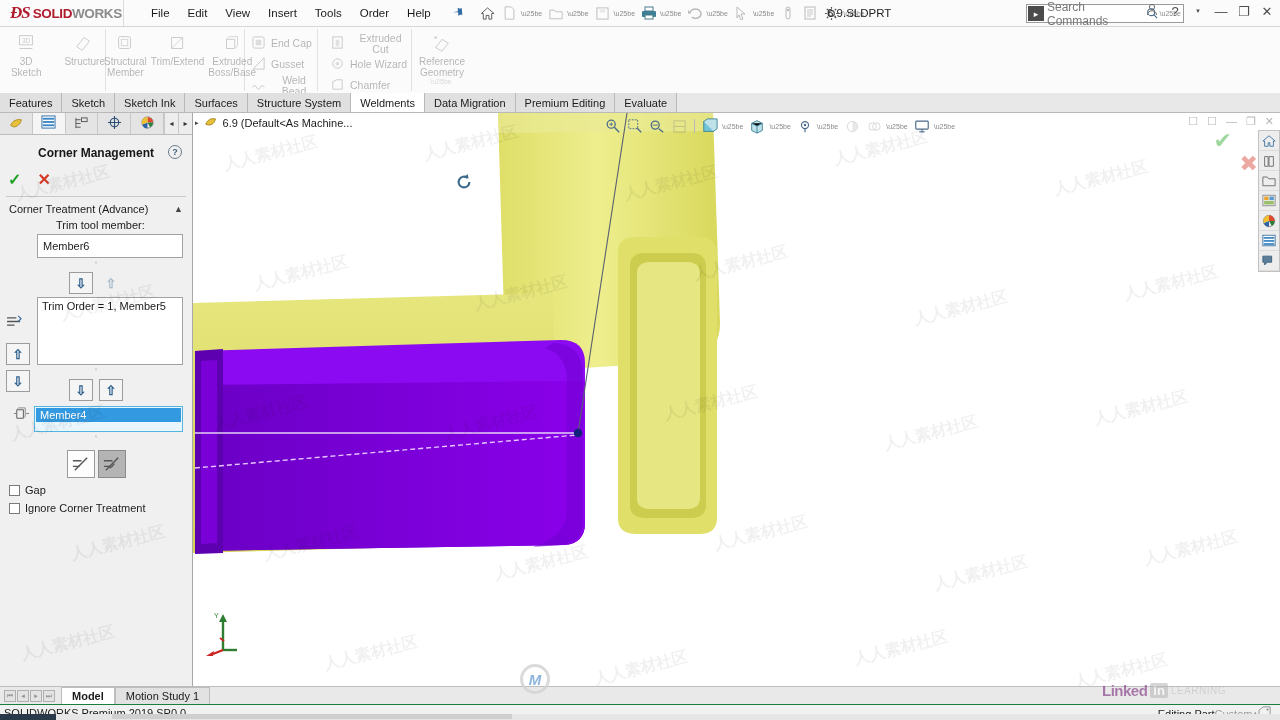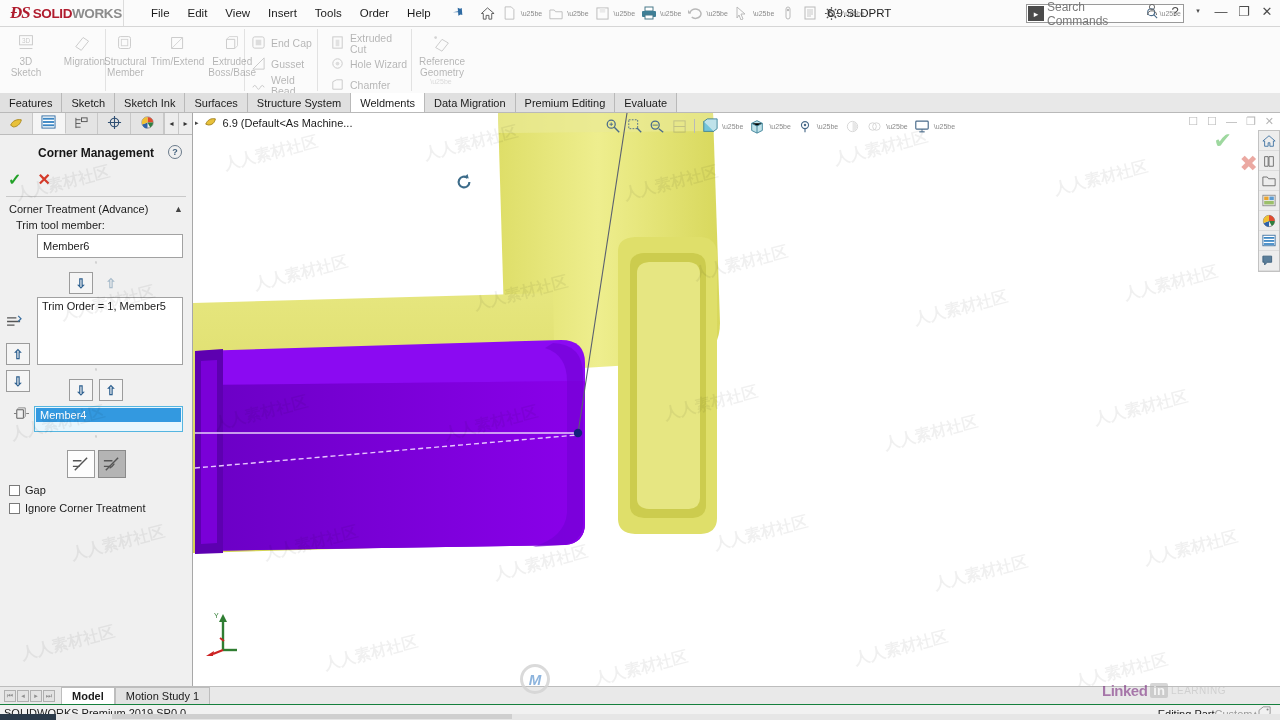--- a/index.html
+++ b/index.html
@@ -74,21 +74,21 @@
   .ribbon {
     position: absolute; left: 0; top: 27px; width: 1280px; height: 66px;
     background: #fbfbfb;
   }
   .rib-group { position: absolute; top: 2px; height: 62px; border-right: 1px solid #e2e2e2; }
   .rib-cmd {
     display: flex; flex-direction: column; align-items: center;
     width: 62px; opacity: 0.3; text-align: center;
   }
   .rib-ico { height: 27px; display: flex; align-items: center; justify-content: center; }
-  .rib-lbl { font-size: 10px; line-height: 11px; color: #111; }
+  .rib-lbl { font-size: 10px; line-height: 11px; color: #111; text-align: center; }
   .rib-small {
     display: flex; align-items: center; gap: 5px; opacity: 0.3; height: 21px;
   }
   .rib-small .rib-lbl { font-size: 10.5px; }
 
   
   .cmdtabs {
     position: absolute; left: 0; top: 93px; width: 1280px; height: 20px;
     background: #e8e8e8; display: flex; align-items: flex-end;
     border-bottom: 1px solid #b9b9b9;
@@ -134,21 +134,21 @@
   .ok-check { color: #22a127; font-size: 16px; font-weight: bold; }
   .ok-x { color: #d43b2a; font-size: 16px; font-weight: bold; }
   .pm-sep { height: 1px; background: #c9c9c9; margin: 2px 6px 0 6px; }
 
   .sec-head {
     display: flex; align-items: center; justify-content: space-between;
     padding: 6px 9px 4px 9px; font-size: 11px; color: #1b1b1b;
   }
   .sec-chev { font-size: 9px; color: #444; }
 
-  .field-lbl { font-size: 11px; color: #1b1b1b; padding-left: 16px; }
+  .field-lbl { font-size: 11px; color: #1b1b1b; padding-left: 56px; }
   .txtbox {
     margin: 3px 9px 0 37px; height: 24px; background: #fff;
     border: 1px solid #a2a2a2; font-size: 11px; color: #1b1b1b;
     display: flex; align-items: center; padding-left: 5px;
   }
   .listbox {
     margin: 3px 9px 0 37px; height: 68px; background: #fff;
     border: 1px solid #a2a2a2; font-size: 11px; color: #1b1b1b;
     padding: 2px 0 0 4px;
   }
@@ -416,21 +416,21 @@
             </svg>
         </div>
         <div class="rib-lbl">3D<br>Sketch</div>
       </div>
       <div class="rib-cmd">
         <div class="rib-ico">
           <svg width="22" height="22" viewBox="0 0 24 24">
               <path d="M3 16l8-10 6 4-8 10z" fill="none" stroke="#555"></path>
             </svg>
         </div>
-        <div class="rib-lbl">Migration</div>
+        <div class="rib-lbl">Structure</div>
       </div>
     </div>
 
     <div class="rib-group" style="left:90px;width:155px;display:flex;gap:4px;padding-left:14px;">
       <div class="rib-cmd">
         <div class="rib-ico">
           <svg width="22" height="22" viewBox="0 0 24 24">
               <rect x="5" y="5" width="13" height="13" rx="2" fill="none" stroke="#555"></rect>
               <rect x="8" y="8" width="7" height="7" fill="none" stroke="#777"></rect>
             </svg>

